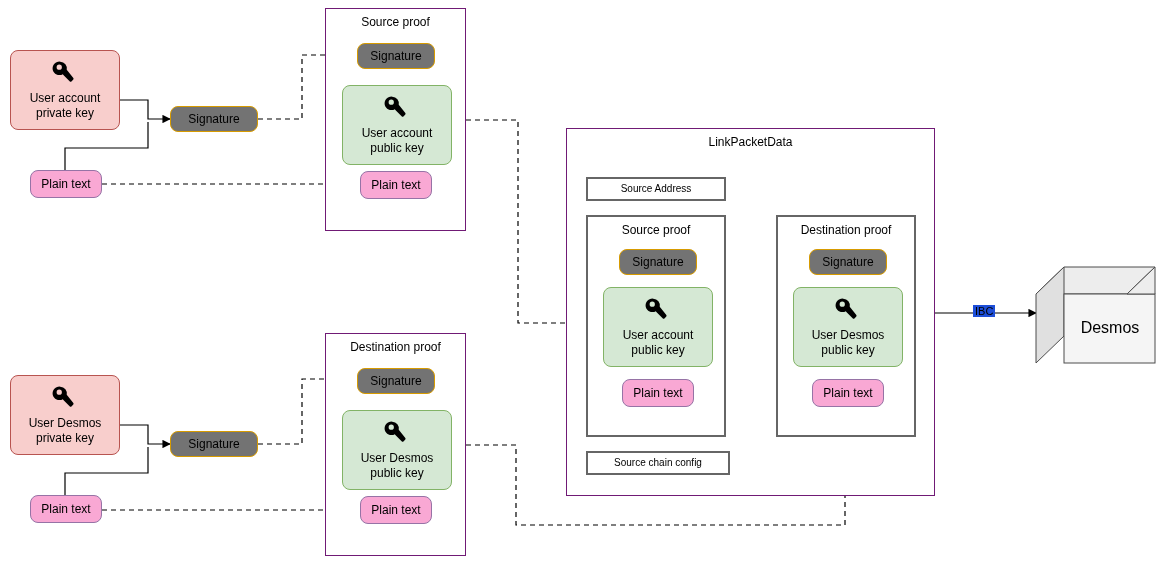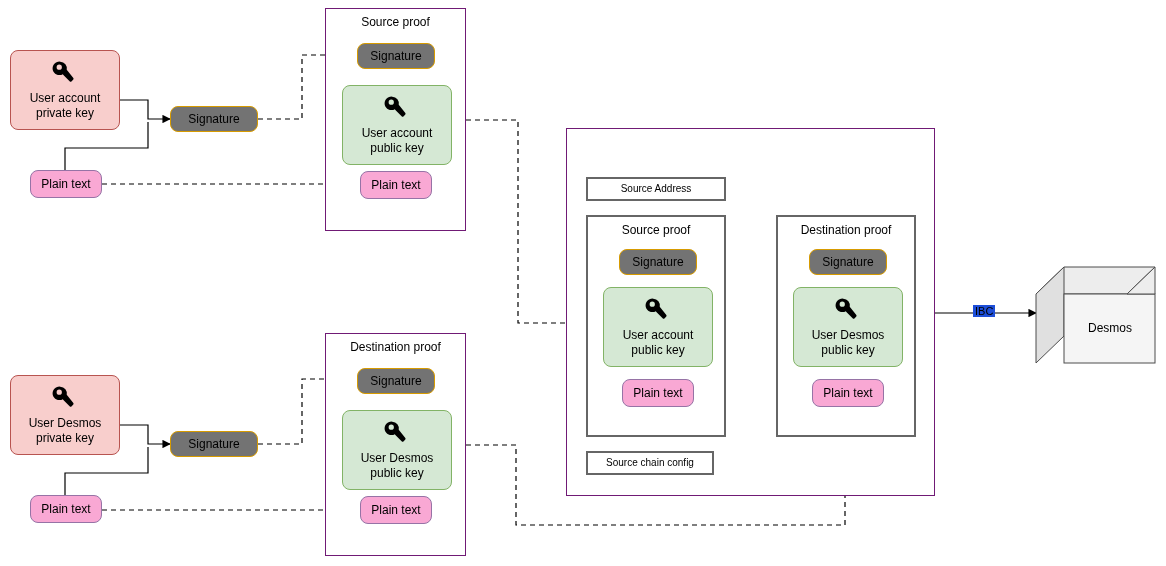--- a/index.html
+++ b/index.html
@@ -79,21 +79,21 @@
   }
   .cube .cube-label {
     position: absolute;
     left: 30px;
     top: 28px;
     width: 90px;
     height: 68px;
     display: flex;
     align-items: center;
     justify-content: center;
-    font-size: 12px;
+    font-size: 16px;
     color: #000;
   }
   
   #wires {
     position: absolute;
     left: 0; top: 0;
     width: 1166px;
     height: 566px;
     pointer-events: none;
   }
@@ -198,20 +198,21 @@
           A5.4 5.4 0 0 0 8.2 2.1z M7.4 4.4a2.1 2.1 0 1 1 0 4.2 2.1 2.1 0 0 1 0-4.2z"></path>
       </svg>
       <span class="keylabel">User Desmos</span>
       <span class="keylabel">public key</span>
     </div>
 
     <div class="node rbox purple" style="left:34px; top:162px; width:72px; height:28px;">Plain text</div>
   </div>
 
   <div class="node container-box" style="left:566px; top:128px; width:369px; height:368px;">
+    <span class="ctitle">LinkPacketData</span>
 
     <div class="node field-box" style="left:19px; top:48px; width:140px; height:24px;">Source Address</div>
 
 
     <div class="node inner-box" style="left:19px; top:86px; width:140px; height:222px;">
       <span class="ctitle">Source proof</span>
 
       <div class="node rbox orange" style="left:31px; top:32px; width:78px; height:26px;">Signature</div>
 
       <div class="node rbox green" style="left:15px; top:70px; width:110px; height:80px;">
@@ -238,21 +239,21 @@
             a1.1 1.1 0 0 0 1.6 0l1.2-1.2a1.1 1.1 0 0 0 0-1.6L13.4 8.6
             A5.4 5.4 0 0 0 8.2 2.1z M7.4 4.4a2.1 2.1 0 1 1 0 4.2 2.1 2.1 0 0 1 0-4.2z"></path>
         </svg>
         <span class="keylabel">User Desmos</span>
         <span class="keylabel">public key</span>
       </div>
 
       <div class="node rbox purple" style="left:34px; top:162px; width:72px; height:28px;">Plain text</div>
     </div>
 
-    <div class="node field-box" style="left:19px; top:322px; width:128px; height:24px;text-align:right;">Source chain config</div>
+    <div class="node field-box" style="left:19px; top:322px; width:144px; height:24px;text-align:right;">Source chain config</div>
   </div>
 
   <div class="cube" style="left:1035px; top:266px; width:121px; height:98px;">
     <svg width="121" height="98" viewBox="0 0 121 98">
       <polygon points="1,28 29,1 120,1 92,28" fill="#ededed" stroke="#4d4d4d" stroke-width="1"></polygon>
       <polygon points="1,28 29,1 29,70 1,97" fill="#e0e0e0" stroke="#4d4d4d" stroke-width="1"></polygon>
       <rect x="29" y="28" width="91" height="69" fill="#f5f5f5" stroke="#4d4d4d" stroke-width="1"></rect>
       <polygon points="120,1 120,28 92,28" fill="#ededed" stroke="#4d4d4d" stroke-width="1"></polygon>
     </svg>
     <span class="cube-label">Desmos</span>

